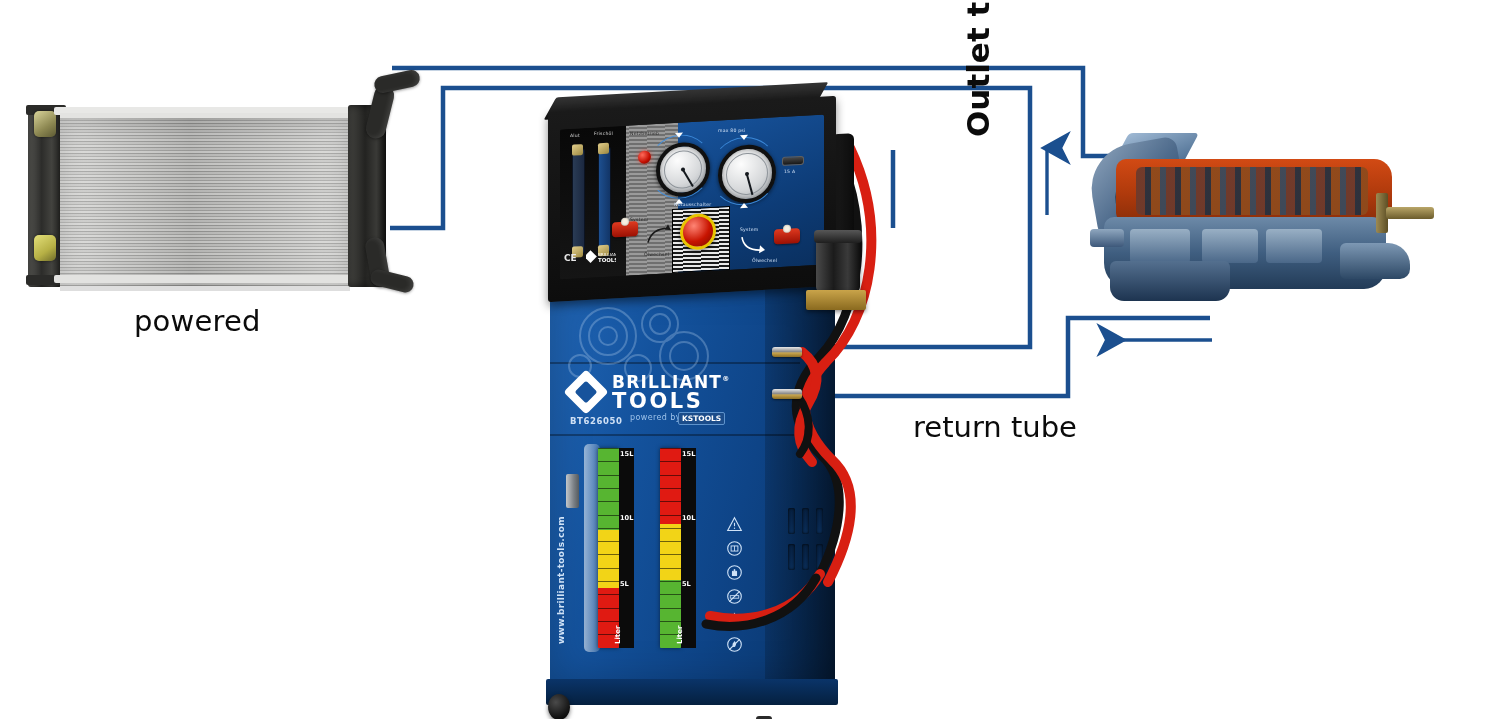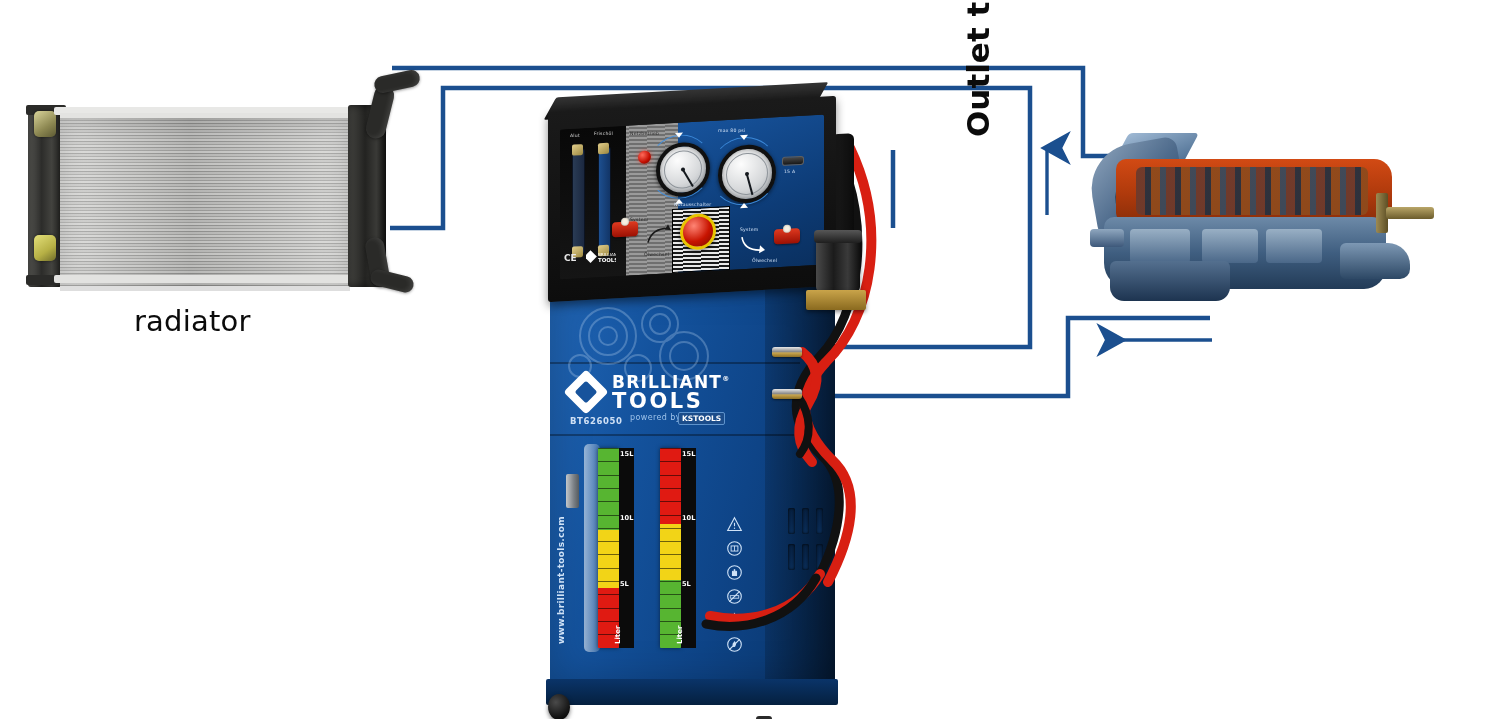--- a/index.html
+++ b/index.html
@@ -674,20 +674,21 @@
     <div class="tr-lower-rib" style="left:40px;width:60px;"></div>
     <div class="tr-lower-rib" style="left:112px;width:56px;"></div>
     <div class="tr-lower-rib" style="left:176px;width:56px;"></div>
     <div class="tr-pan"></div>
     <div class="tr-tail"></div>
     <div class="tr-stub"></div>
     <div class="tr-flange"></div>
     <div class="tr-shaft"></div>
   </div>
 
-  <div class="lbl" id="label-radiator">radiator</div>
+  <div class="lbl" id="label-radiator">powered</div>
 
 
 
   <div class="lbl" id="label-outlet-tube">Outlet tube</div>
 
+  <div class="lbl" id="label-return-tube">return tube</div>
 
 </div>
 
 </body></html>

